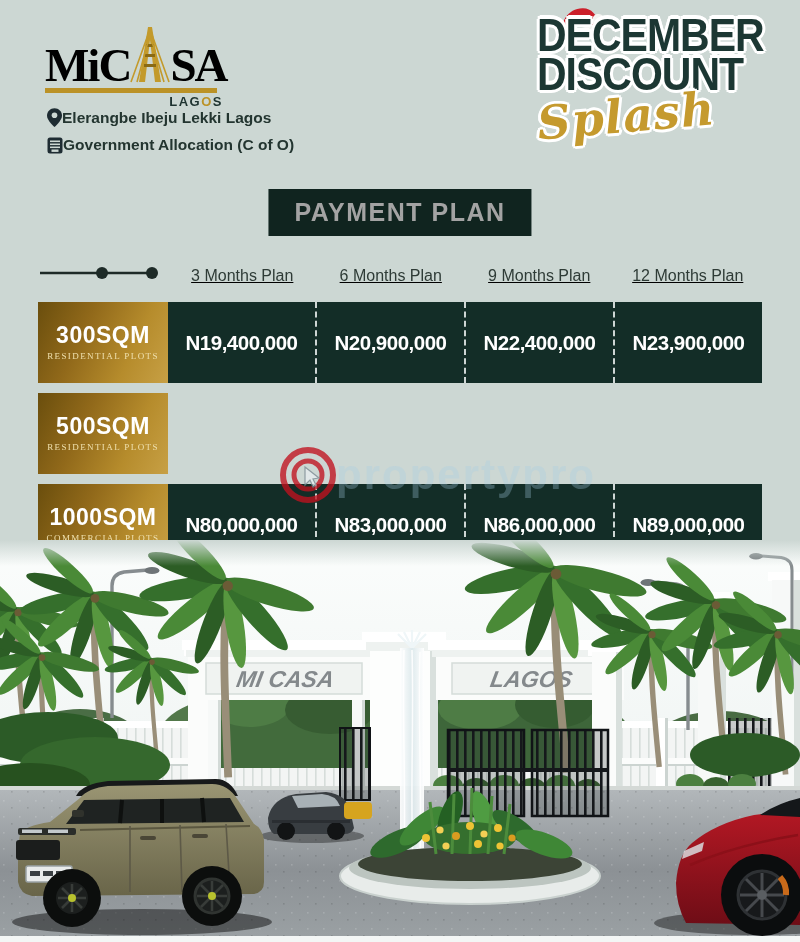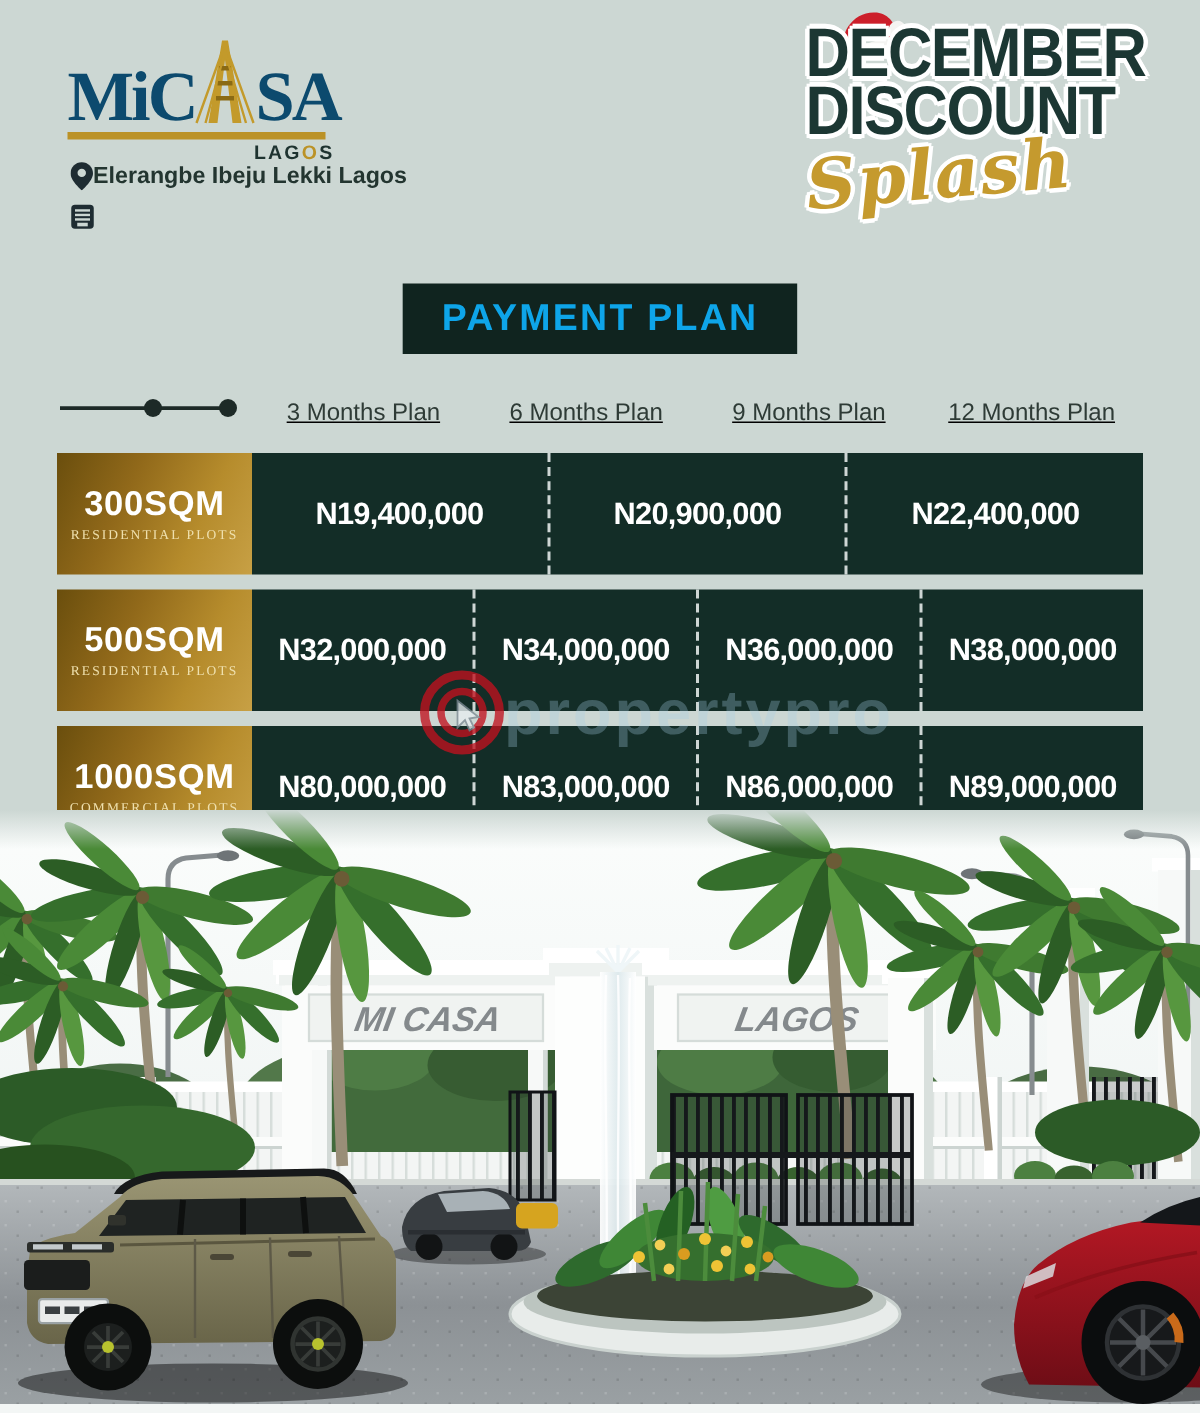--- a/index.html
+++ b/index.html
@@ -2,42 +2,42 @@
 <html><head>
 <meta charset="utf-8">
 <style>
   html,body{margin:0;padding:0;}
   body{width:800px;height:942px;background:#ccd7d3;font-family:"Liberation Sans",sans-serif;overflow:hidden;}
   .flyer{position:relative;width:800px;height:942px;background:#ccd7d3;overflow:hidden;}
 
   
   .logo{position:absolute;left:45px;top:26px;width:190px;}
   .logo-line{display:flex;align-items:flex-end;}
-  .logo-txt{font-family:"Liberation Serif",serif;font-weight:bold;font-size:47px;line-height:.9;color:#0c4a6e;letter-spacing:-2px;}
+  .logo-txt{font-family:"Liberation Serif",serif;font-weight:bold;font-size:47px;line-height:.9;color:#000000;letter-spacing:-2px;}
   .logo-bridge{margin:0 -3px;}
   .logo-under{height:5px;background:#bb9227;margin-top:2px;width:172px;position:relative;}
   .logo-city{position:absolute;right:-6px;top:6px;font-size:13px;font-weight:bold;letter-spacing:1.5px;color:#1e3330;}
   .logo-city .gold{color:#bb9227;}
 
   
   .info{position:absolute;left:47px;top:108px;}
   .info-row{display:flex;align-items:center;margin-bottom:9px;}
   .info-row span.t{font-size:15.5px;font-weight:bold;color:#233530;}
 
   
   .promo{position:absolute;right:18px;top:16px;width:245px;text-align:left;}
   .promo .big{font-size:41px;font-weight:bold;line-height:.95;color:#1c3733;letter-spacing:-1px;transform:scaleY(1.12);
     text-shadow:-2px -2px 0 #fff,2px -2px 0 #fff,-2px 2px 0 #fff,2px 2px 0 #fff,0 -3px 0 #fff,0 3px 0 #fff,-3px 0 0 #fff,3px 0 0 #fff;}
   .promo .script{font-family:"DejaVu Serif",serif;font-style:italic;font-weight:bold;font-size:46px;line-height:1;color:#c59a2e;
     margin-top:-4px;transform:rotate(-5deg);letter-spacing:1px;
     text-shadow:-2px -2px 0 #fff,2px -2px 0 #fff,-2px 2px 0 #fff,2px 2px 0 #fff,0 -3px 0 #fff,0 3px 0 #fff,-3px 0 0 #fff,3px 0 0 #fff;}
   .santa{position:absolute;left:12px;top:-14px;}
 
   
-  .plan-title{position:absolute;top:189px;left:50%;transform:translateX(-50%);background:#10241f;color:#0ea5e9;
+  .plan-title{position:absolute;top:189px;left:50%;transform:translateX(-50%);background:#10241f;color:#a3a3a3;
     font-size:25px;font-weight:bold;letter-spacing:1.5px;padding:9px 26px;}
 
   
   .table{position:absolute;left:38px;top:253px;width:724px;}
   .thead{display:flex;height:32px;align-items:flex-end;margin-bottom:17px;text-decoration:underline;}
   .thead .lead{width:130px;}
   .thead .col{flex:1;text-align:center;font-size:16px;color:#2e3b36;}
   .trow{display:flex;height:81px;margin-bottom:10px;}
   .size-cell{width:130px;background:linear-gradient(115deg,#6a4e0d,#91691a 35%,#b68c2c 70%,#c7a045);
     display:flex;flex-direction:column;align-items:center;justify-content:center;}
@@ -93,20 +93,21 @@
       <span class="t">Elerangbe Ibeju Lekki Lagos</span>
     </div>
     <div class="info-row">
       <svg width="16" height="17" viewBox="0 0 16 17">
         <rect x="0.5" y="0.5" width="15" height="16" rx="2.5" fill="#1e2c32"></rect>
         <rect x="3" y="3.5" width="10" height="1.6" fill="#ccd7d3"></rect>
         <rect x="3" y="6.5" width="10" height="1.6" fill="#ccd7d3"></rect>
         <rect x="3" y="9.5" width="10" height="1.6" fill="#ccd7d3"></rect>
         <rect x="4.5" y="12.5" width="7" height="2.4" fill="#ccd7d3"></rect>
       </svg>
+      <span class="t">Government Allocation (C of O)</span>
     </div>
   </div>
 
   <div class="promo">
     <svg class="santa" width="58" height="46" viewBox="0 0 58 46">
       <g transform="rotate(-14 29 23)">
         <path d="M12,32 C10,16 24,4 38,8 C46,10 50,18 49,26 L44,30 C42,20 36,14 28,15 C20,16 16,24 17,33 Z" fill="#cc1f2a"></path>
         <path d="M10,31 Q26,25 48,27 L49,34 Q27,33 11,38 Z" fill="#f4f4f2"></path>
         <circle cx="50" cy="23" r="6" fill="#f4f4f2"></circle>
       </g>
@@ -135,33 +136,28 @@
 
     <div class="trow">
       <div class="size-cell">
         <div class="sz">300SQM</div>
         <div class="cat">RESIDENTIAL PLOTS</div>
       </div>
       <div class="price-band">
         <div class="price-cell">N19,400,000</div>
         <div class="price-cell">N20,900,000</div>
         <div class="price-cell">N22,400,000</div>
+        <div class="price-cell">N23,900,000</div>
       </div>
     </div>
 
     <div class="trow">
       <div class="size-cell">
         <div class="sz">500SQM</div>
         <div class="cat">RESIDENTIAL PLOTS</div>
-      </div>
-      <div class="price-band">
-        <div class="price-cell">N32,000,000</div>
-        <div class="price-cell">N34,000,000</div>
-        <div class="price-cell">N36,000,000</div>
-        <div class="price-cell">N38,000,000</div>
       </div>
     </div>
 
     <div class="trow">
       <div class="size-cell">
         <div class="sz">1000SQM</div>
         <div class="cat">COMMERCIAL PLOTS</div>
       </div>
       <div class="price-band">
         <div class="price-cell">N80,000,000</div>

